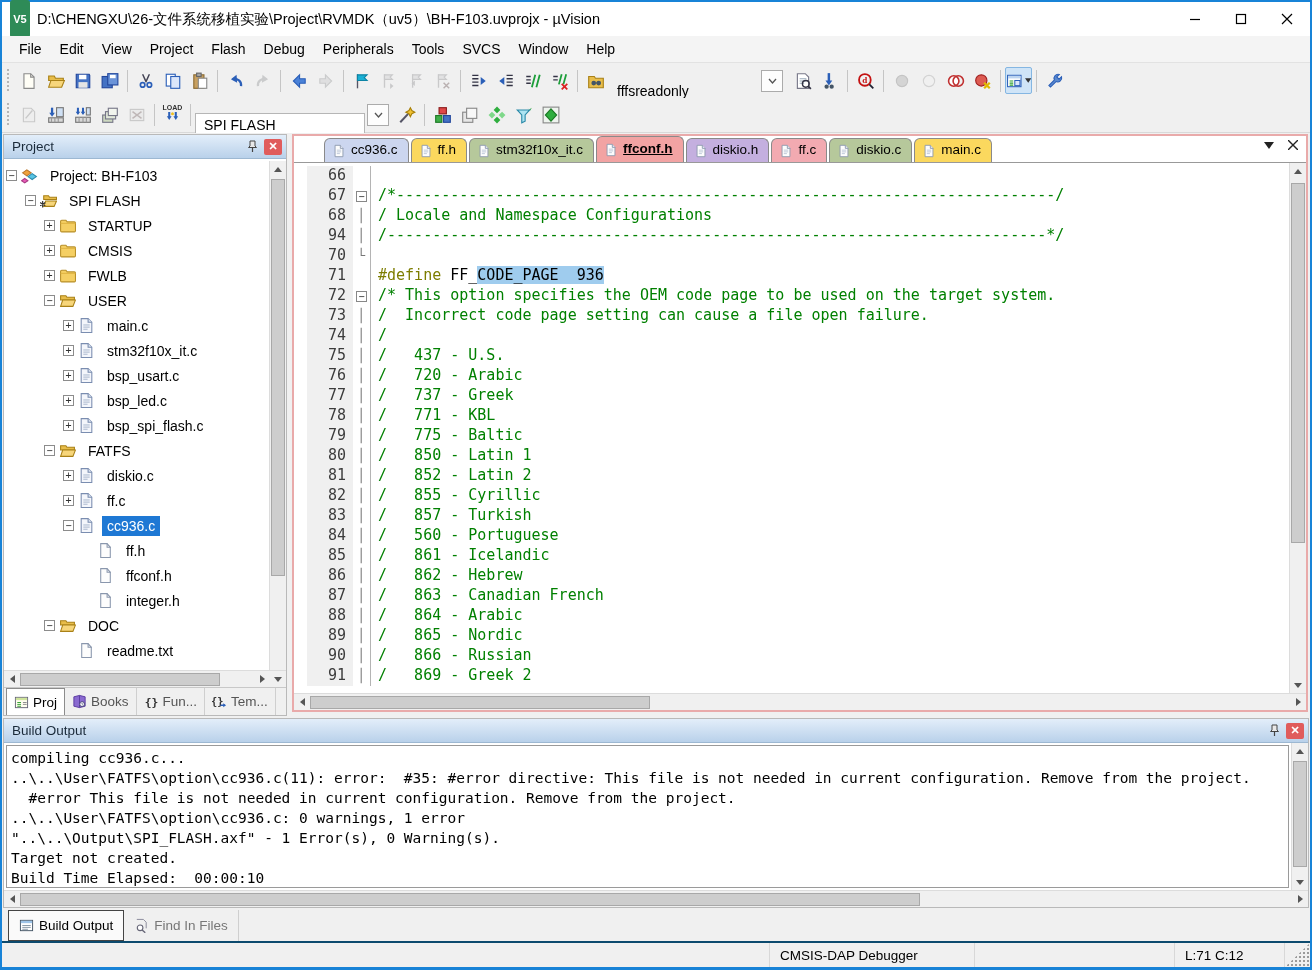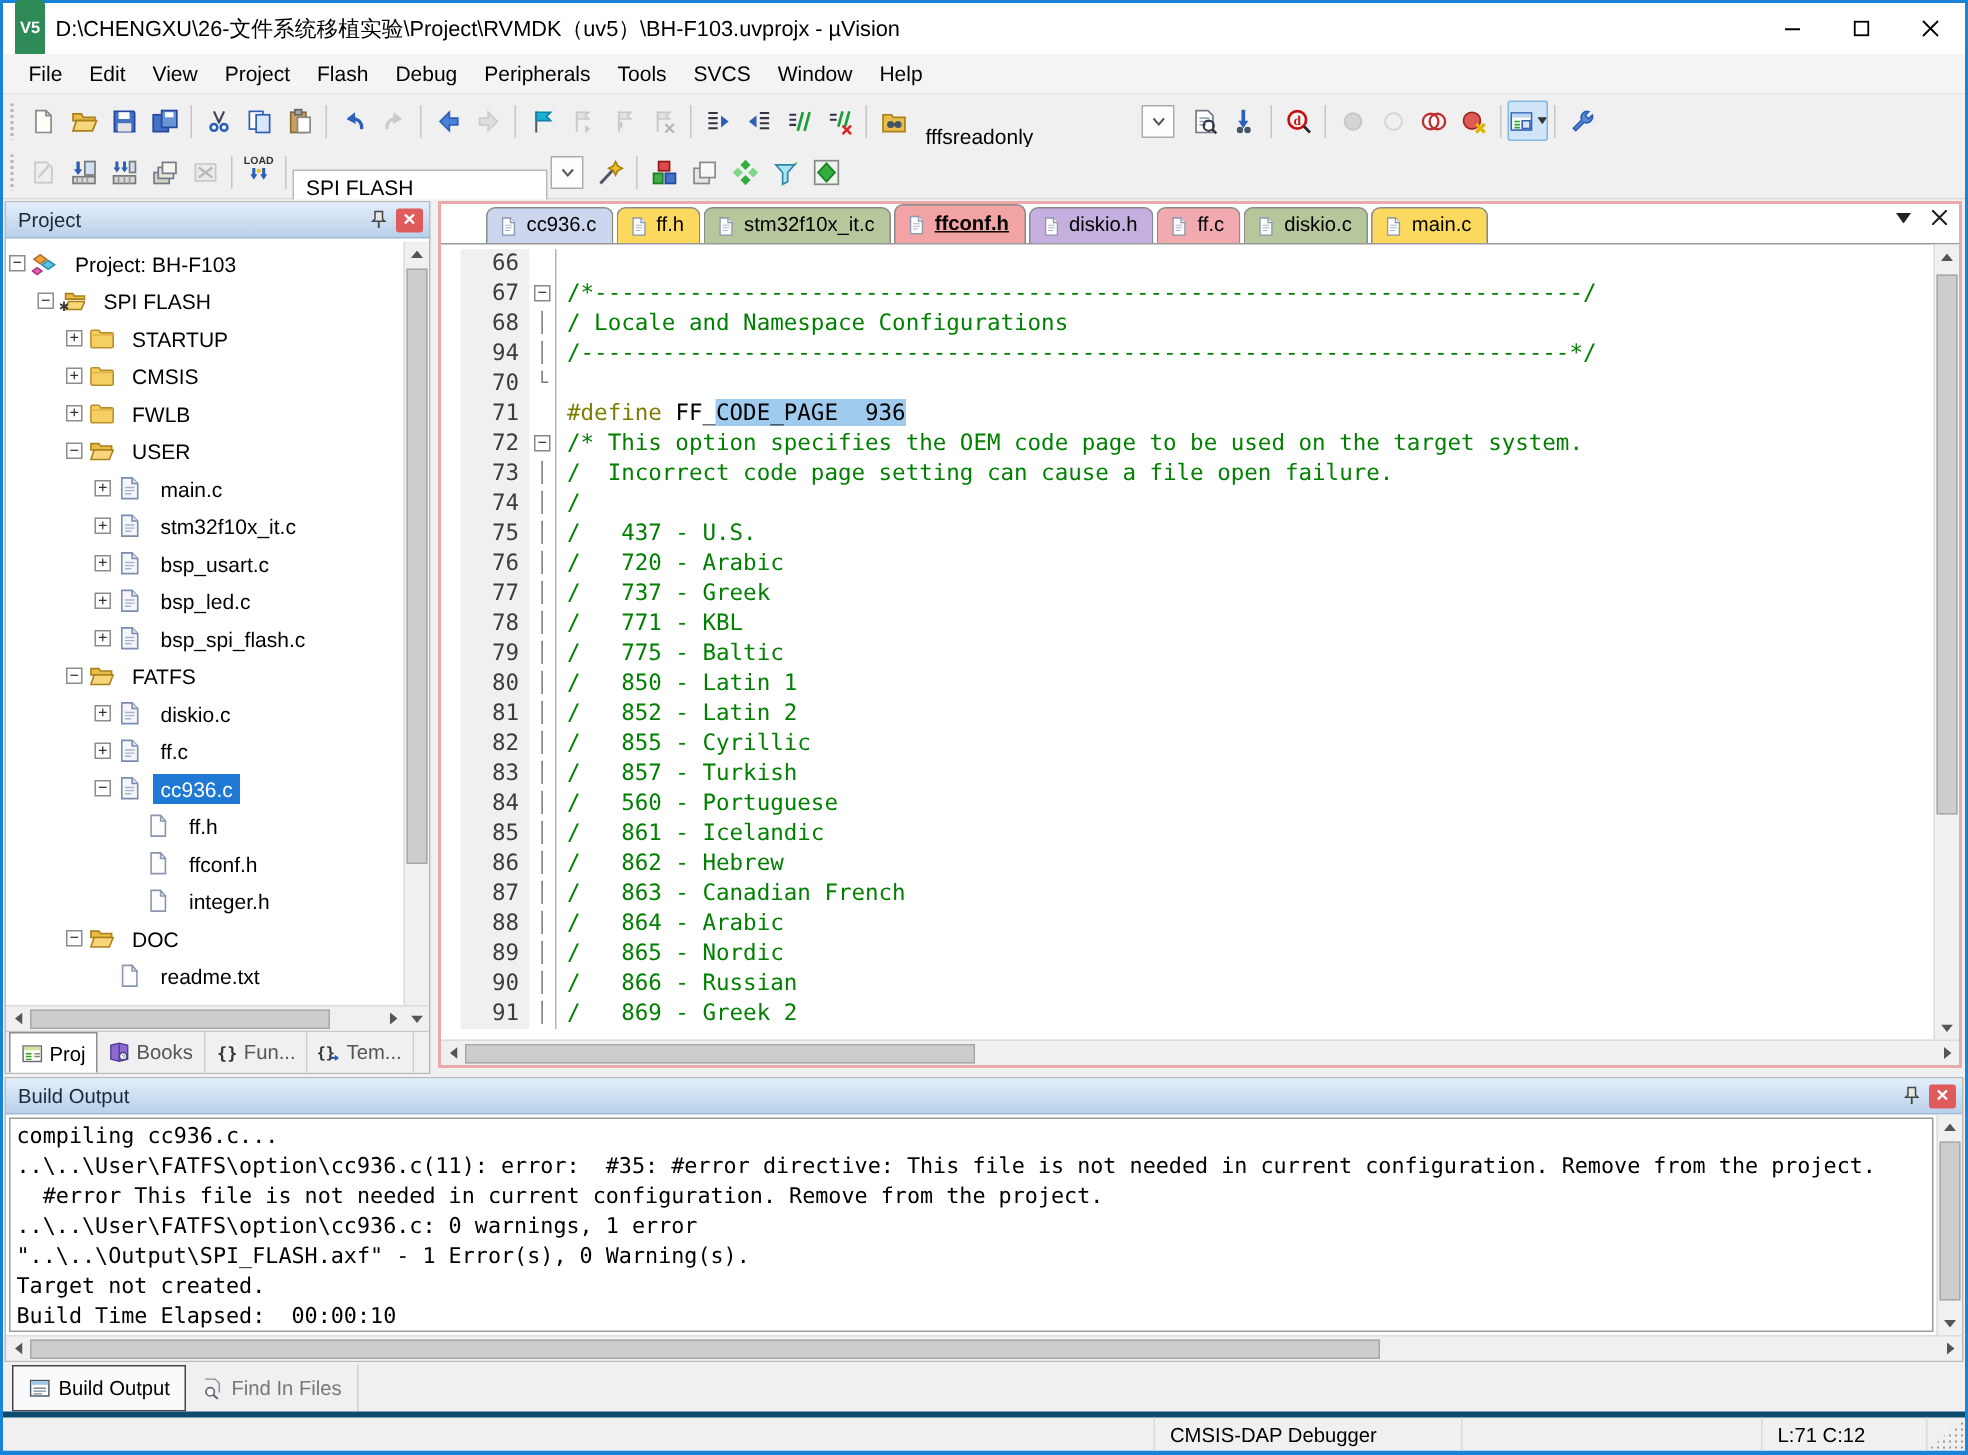--- a/index.html
+++ b/index.html
@@ -106,21 +106,21 @@
   .build-line { height:20px; white-space:pre; }
 
   
   .bottom-tabs { height:33px; flex:0 0 auto; background:#f0f0f0; display:flex; align-items:stretch;
                  padding:2px 0 0 6px; }
   .bottom-tab { display:flex; align-items:center; gap:5px; padding:0 10px; font-size:13.5px; color:#777;
                 border-right:1px solid #cfcfcf; }
   .bottom-tab.active { background:#fafafa; border:1px solid #444; color:#000; }
 
   
-  .statusbar { height:26px; flex:0 0 auto; background:#f0f0f0; border-top:4px solid #0c4a6e;
+  .statusbar { height:26px; flex:0 0 auto; background:#f0f0f0; border-top:2px solid #0c4a6e;
                display:flex; align-items:center; font-size:13.5px;padding-left:40px; }
   .sb-cell { height:100%; display:flex; align-items:center; padding:0 10px; border-left:1px solid #d8d8d8; }
   .sb-spacer { flex:1; }
   .sb-grip { width:16px; height:100%;
       background-image:radial-gradient(#9a9a9a 34%, transparent 36%);
       background-size:4px 4px; background-position:right bottom; clip-path:polygon(100% 0,100% 100%,0 100%); }
   svg { display:block; }
 </style>
 </head>
 <body>

